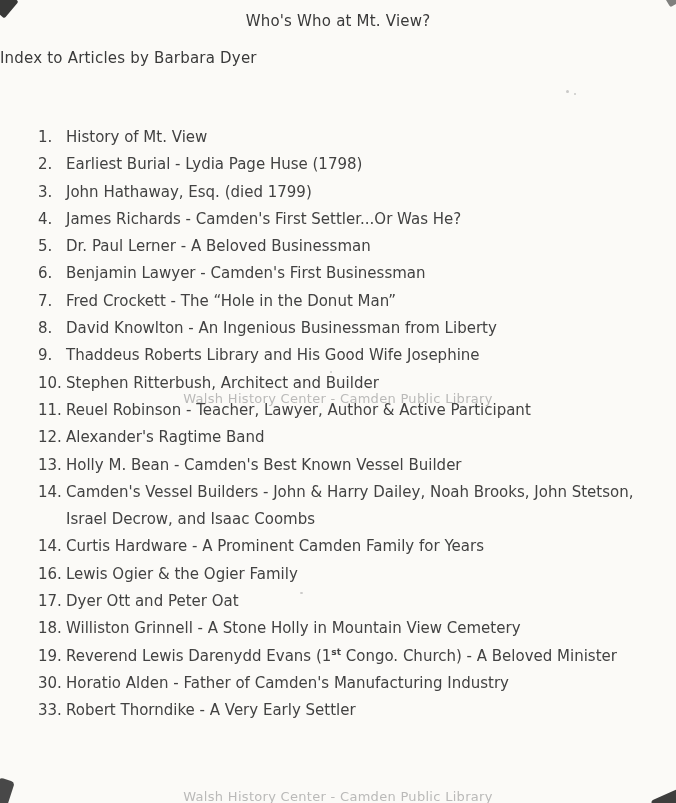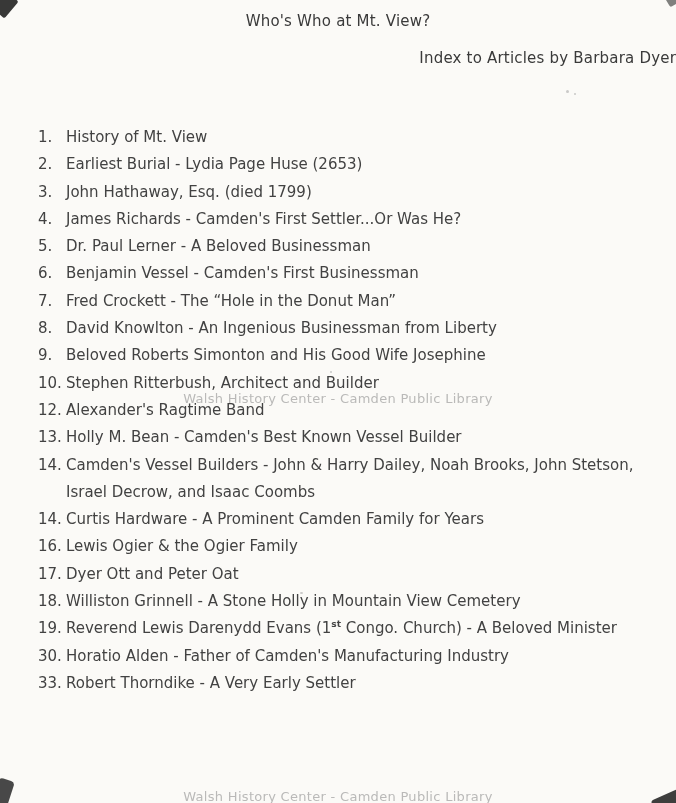--- a/index.html
+++ b/index.html
@@ -16,21 +16,21 @@
     color:#3e3e3e;
     overflow:hidden;
   }
   .title{
     position:absolute;top:12px;left:0;right:0;
     text-align:center;
     font-size:15px;letter-spacing:.2px;color:#3a3a3a;
   }
   .subtitle{
     position:absolute;top:49px;left:0;right:0;
-    text-align:right;
+    text-align:left;
     font-size:15px;letter-spacing:.2px;color:#3a3a3a;
   }
   .list{
     position:absolute;top:124px;left:38px;right:26px;
     font-size:15px;color:#424242;
   }
   .row{
     display:flex;align-items:flex-start;
     line-height:27.3px;
   }
@@ -72,53 +72,57 @@
   <div class="subtitle">Index to Articles by Barbara Dyer</div>
 
   <div class="list">
 
     <div class="row">
       <span class="num">1.</span>
       <span class="txt">History of Mt. View</span>
     </div>
     <div class="row">
       <span class="num">2.</span>
-      <span class="txt">Earliest Burial - Lydia Page Huse (2653)</span>
+      <span class="txt">Earliest Burial - Lydia Page Huse (1798)</span>
     </div>
     <div class="row">
       <span class="num">3.</span>
       <span class="txt">John Hathaway, Esq. (died 1799)</span>
     </div>
     <div class="row">
       <span class="num">4.</span>
       <span class="txt">James Richards - Camden's First Settler...Or Was He?</span>
     </div>
     <div class="row">
       <span class="num">5.</span>
       <span class="txt">Dr. Paul Lerner - A Beloved Businessman</span>
     </div>
     <div class="row">
       <span class="num">6.</span>
-      <span class="txt">Benjamin Vessel - Camden's First Businessman</span>
+      <span class="txt">Benjamin Lawyer - Camden's First Businessman</span>
     </div>
     <div class="row">
       <span class="num">7.</span>
       <span class="txt">Fred Crockett - The “Hole in the Donut Man”</span>
     </div>
     <div class="row">
       <span class="num">8.</span>
       <span class="txt">David Knowlton - An Ingenious Businessman from Liberty</span>
     </div>
     <div class="row">
       <span class="num">9.</span>
-      <span class="txt">Beloved Roberts Simonton and His Good Wife Josephine</span>
+      <span class="txt">Thaddeus Roberts Library and His Good Wife Josephine</span>
     </div>
     <div class="row">
       <span class="num">10.</span>
       <span class="txt">Stephen Ritterbush, Architect and Builder</span>
+    </div>
+    <div class="row">
+      <span class="num">11.</span>
+      <span class="txt">Reuel Robinson - Teacher, Lawyer, Author &amp; Active Participant</span>
     </div>
     <div class="row">
       <span class="num">12.</span>
       <span class="txt">Alexander's Ragtime Band</span>
     </div>
     <div class="row">
       <span class="num">13.</span>
       <span class="txt">Holly M. Bean - Camden's Best Known Vessel Builder</span>
     </div>
     <div class="row">

